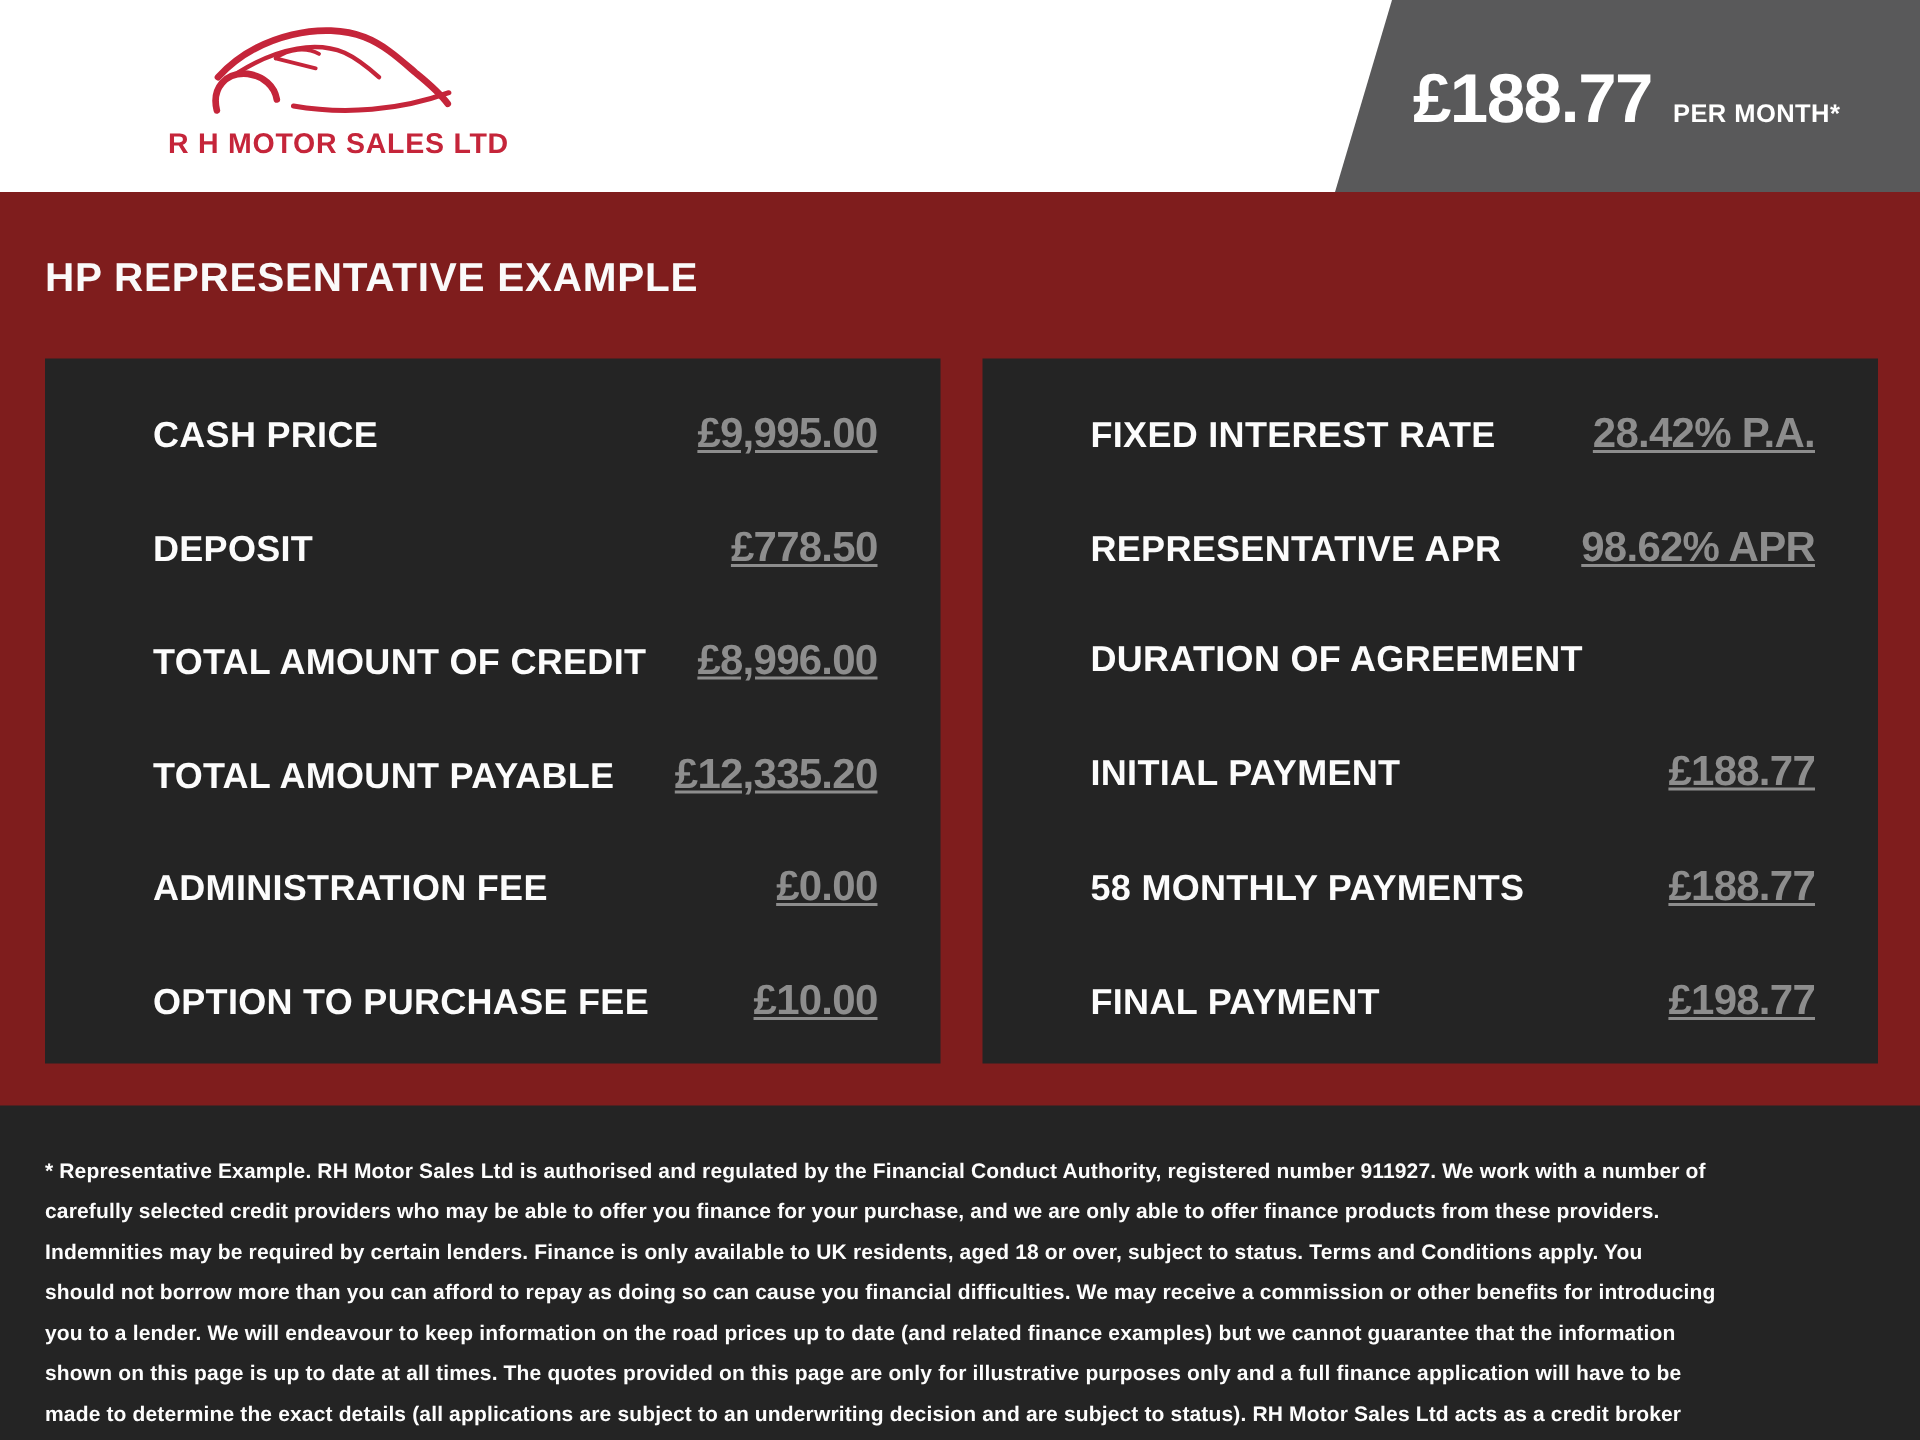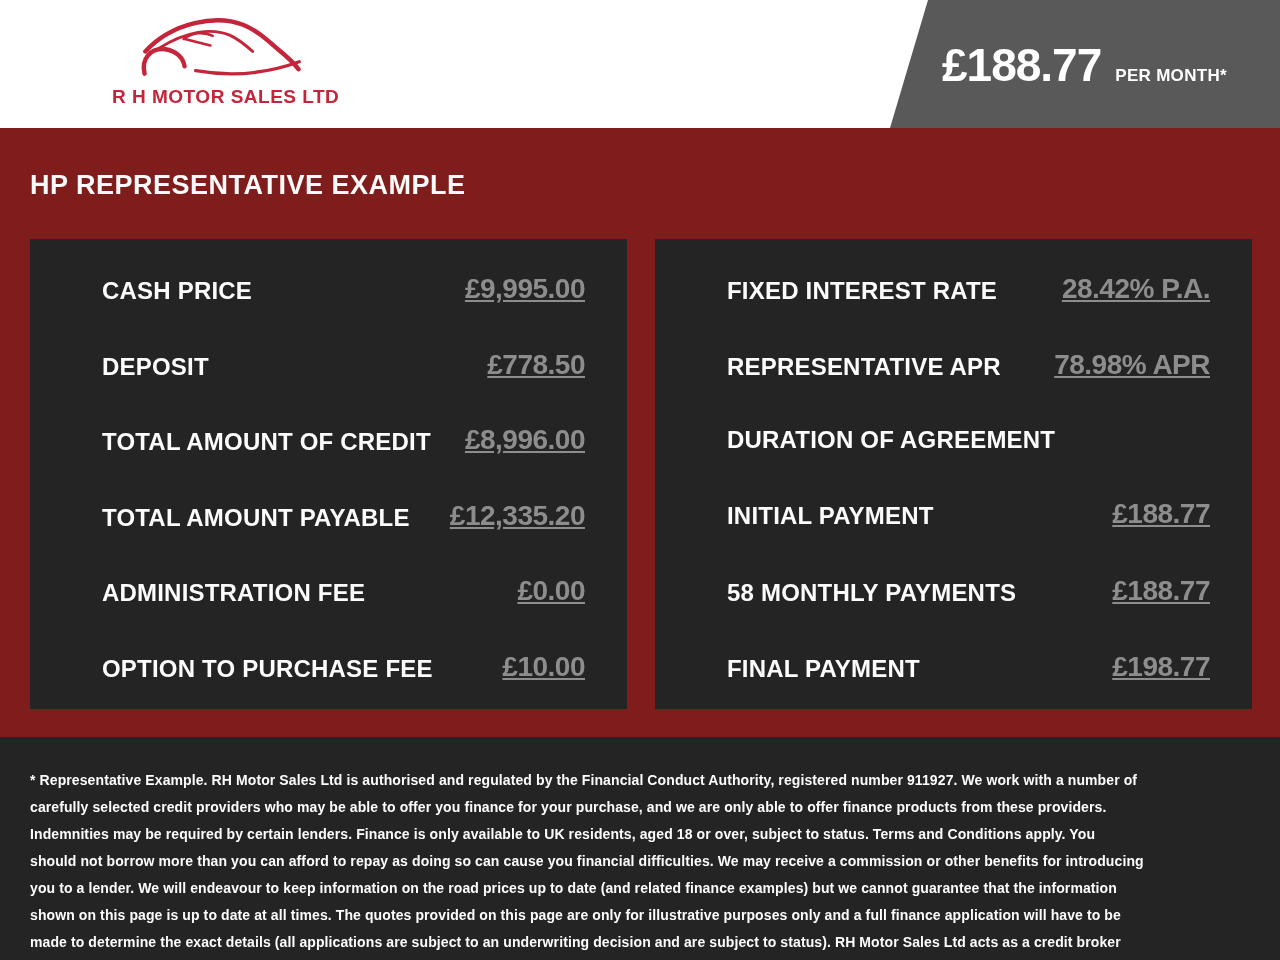--- a/index.html
+++ b/index.html
@@ -176,21 +176,21 @@
       </div>
     </div>
 
     <div class="panel">
       <div class="finance-row">
         <span class="finance-label">FIXED INTEREST RATE</span>
         <span class="finance-value">28.42% P.A.</span>
       </div>
       <div class="finance-row">
         <span class="finance-label">REPRESENTATIVE APR</span>
-        <span class="finance-value">78.98% APR</span>
+        <span class="finance-value">98.62% APR</span>
       </div>
       <div class="finance-row">
         <span class="finance-label">DURATION OF AGREEMENT</span>
       </div>
       <div class="finance-row">
         <span class="finance-label">INITIAL PAYMENT</span>
         <span class="finance-value">£188.77</span>
       </div>
       <div class="finance-row">
         <span class="finance-label">58 MONTHLY PAYMENTS</span>

